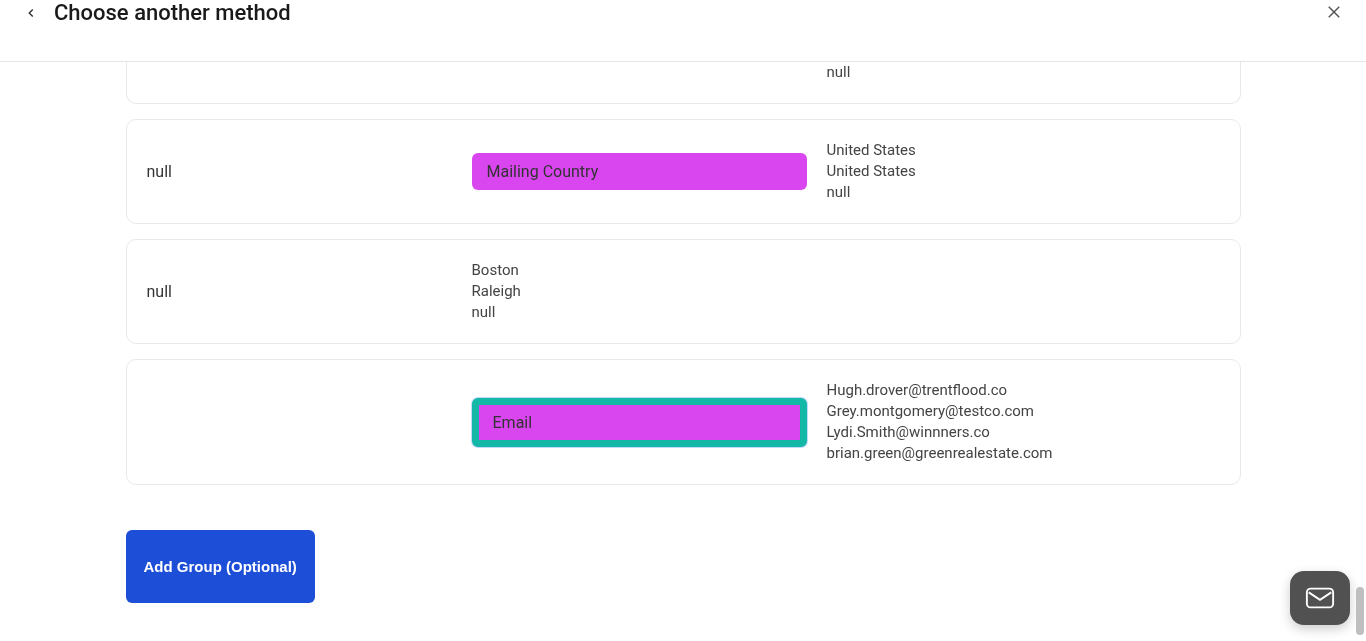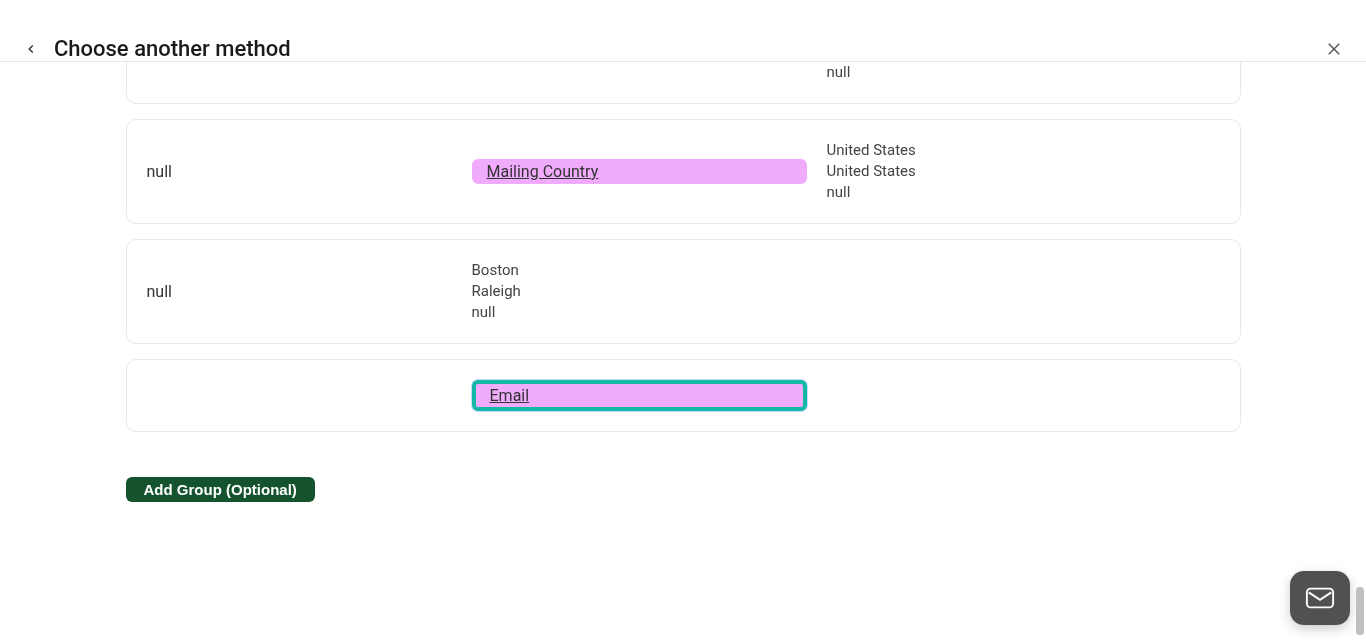--- a/index.html
+++ b/index.html
@@ -10,21 +10,21 @@
     body {
       font-family: -apple-system, BlinkMacSystemFont, "Segoe UI", Roboto, Helvetica, Arial, sans-serif;
       background: #ffffff;
       width: 1366px;
       height: 641px;
       overflow: hidden;
       position: relative;
     }
     .header {
       display: flex;
-      align-items: flex-end;
+      align-items: flex-start;
       justify-content: space-between;
       padding: 0 20px;
       height: 62px;
       border-bottom: 1px solid #e5e5e5;
       gap: 44px;
     }
     .header-left {
       display: flex;
       align-items: center;
       gap: 12px;
@@ -103,43 +103,42 @@
     .col-mid {
       width: 355px;
     }
     .col-right {
       flex: 1;
       font-size: 15px;
       color: #444;
       line-height: 1.4;
     }
     .field-pill {
-      background: #f0abfc;
+      background: #d946ef;
       border: 1px solid transparent;
       border-radius: 6px;
-      padding: 2px 14px;
+      padding: 8px 14px;
       font-size: 16px;
       color: #333;
       width: 335px;
       cursor: pointer;
-      text-decoration: underline;
     }
     .field-pill.highlighted {
-      border: 4px solid #14b8a6;
+      border: 7px solid #14b8a6;
       box-shadow: 0 0 0 1px rgba(106,163,255,0.4);
     }
     .sample-line {
       display: block;
     }
     .add-group-btn {
-      background: #14532d;
+      background: #1d4ed8;
       color: #ffffff;
       border: none;
       border-radius: 6px;
-      padding: 4px 18px;
+      padding: 28px 18px;
       font-size: 15px;
       font-weight: 600;
       cursor: pointer;
       margin-top: 30px;
     }
     .chat-widget {
       position: absolute;
       bottom: 16px;
       right: 16px;
       width: 60px;
@@ -223,20 +222,26 @@
         <span class="sample-line">null</span>
       </div>
     </div>
 
     
     <div class="card">
       <div class="col-left"></div>
       <div class="col-mid">
         <div class="field-pill highlighted">Email</div>
       </div>
+      <div class="col-right">
+        <span class="sample-line">Hugh.drover@trentflood.co</span>
+        <span class="sample-line">Grey.montgomery@testco.com</span>
+        <span class="sample-line">Lydi.Smith@winnners.co</span>
+        <span class="sample-line">brian.green@greenrealestate.com</span>
+      </div>
     </div>
 
     <button class="add-group-btn">Add Group (Optional)</button>
 
   </div>
 </div>
 
 <div class="chat-widget">
   <svg viewBox="0 0 32 24">
     <rect x="2" y="2" width="28" height="20" rx="4"></rect>

